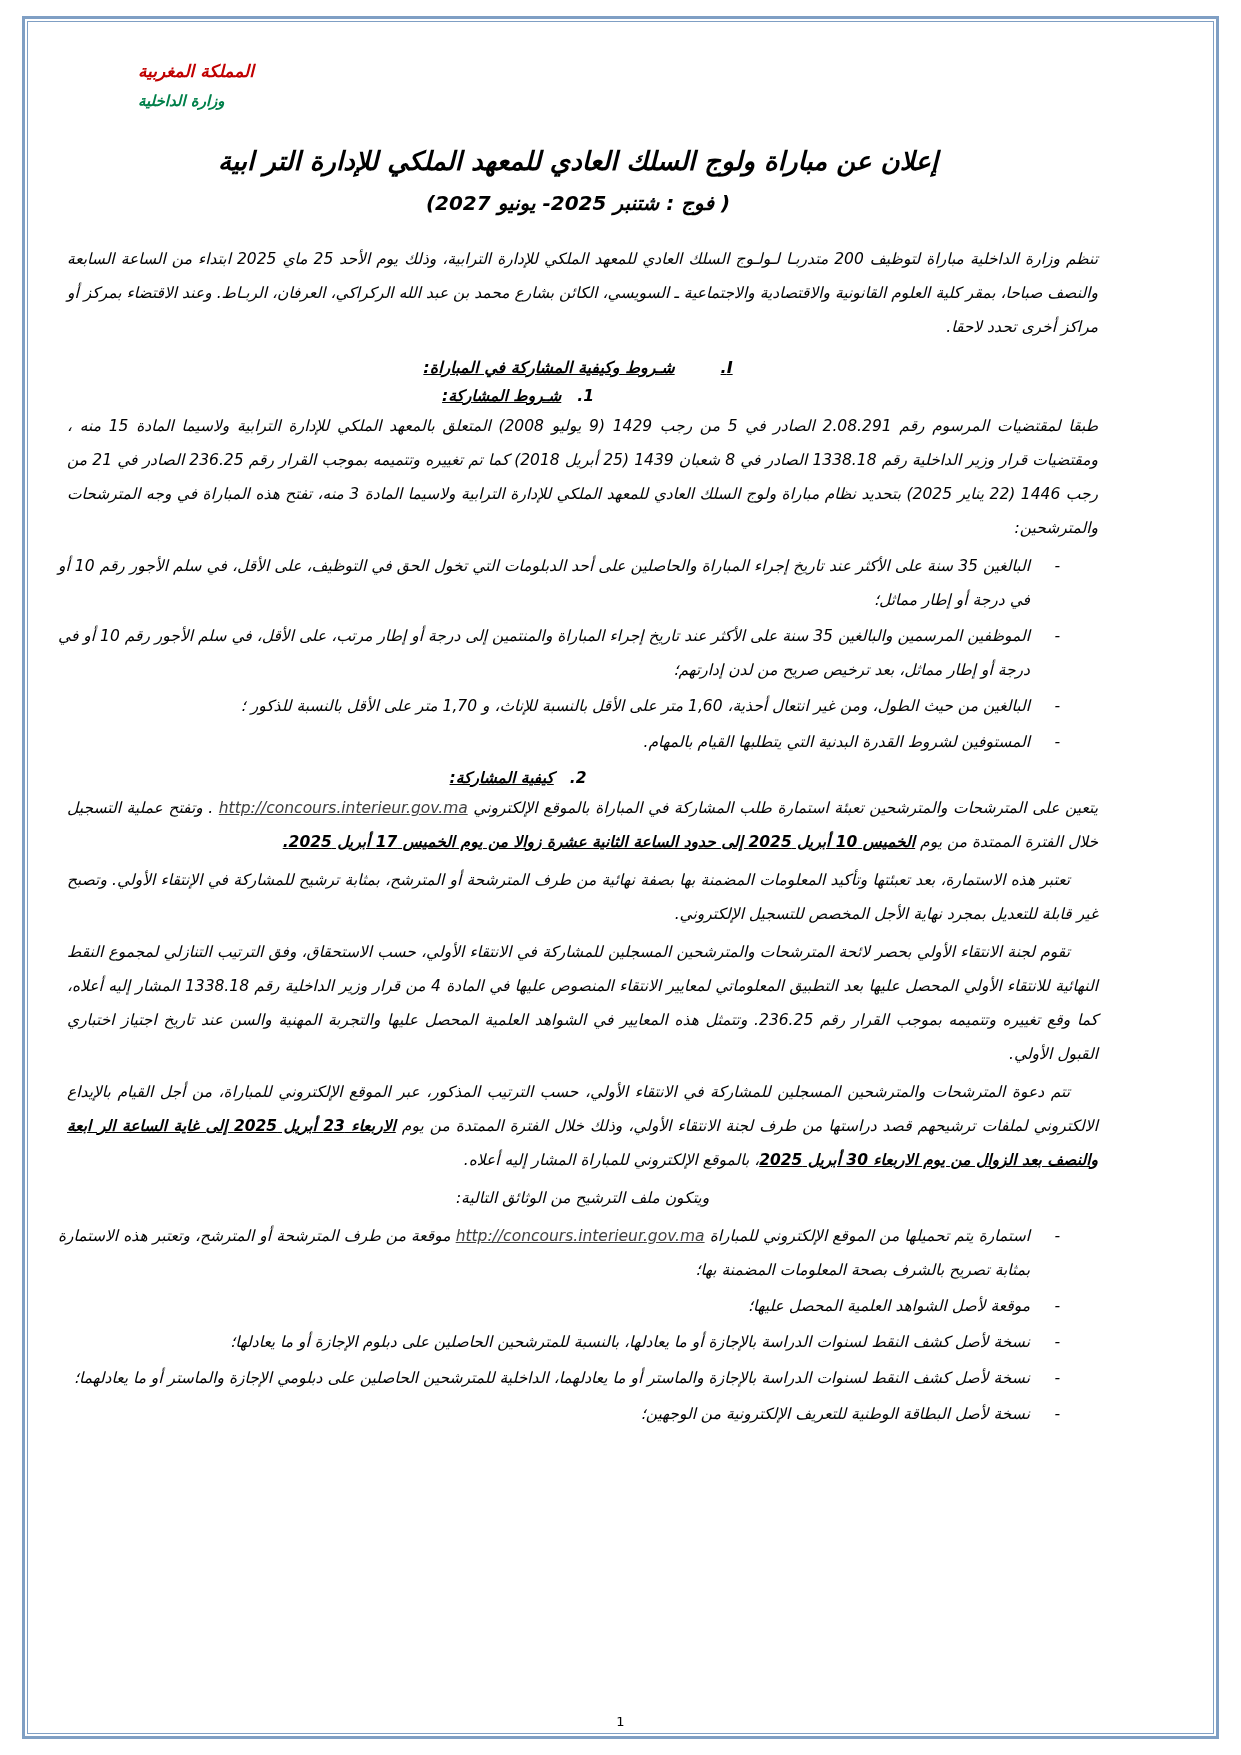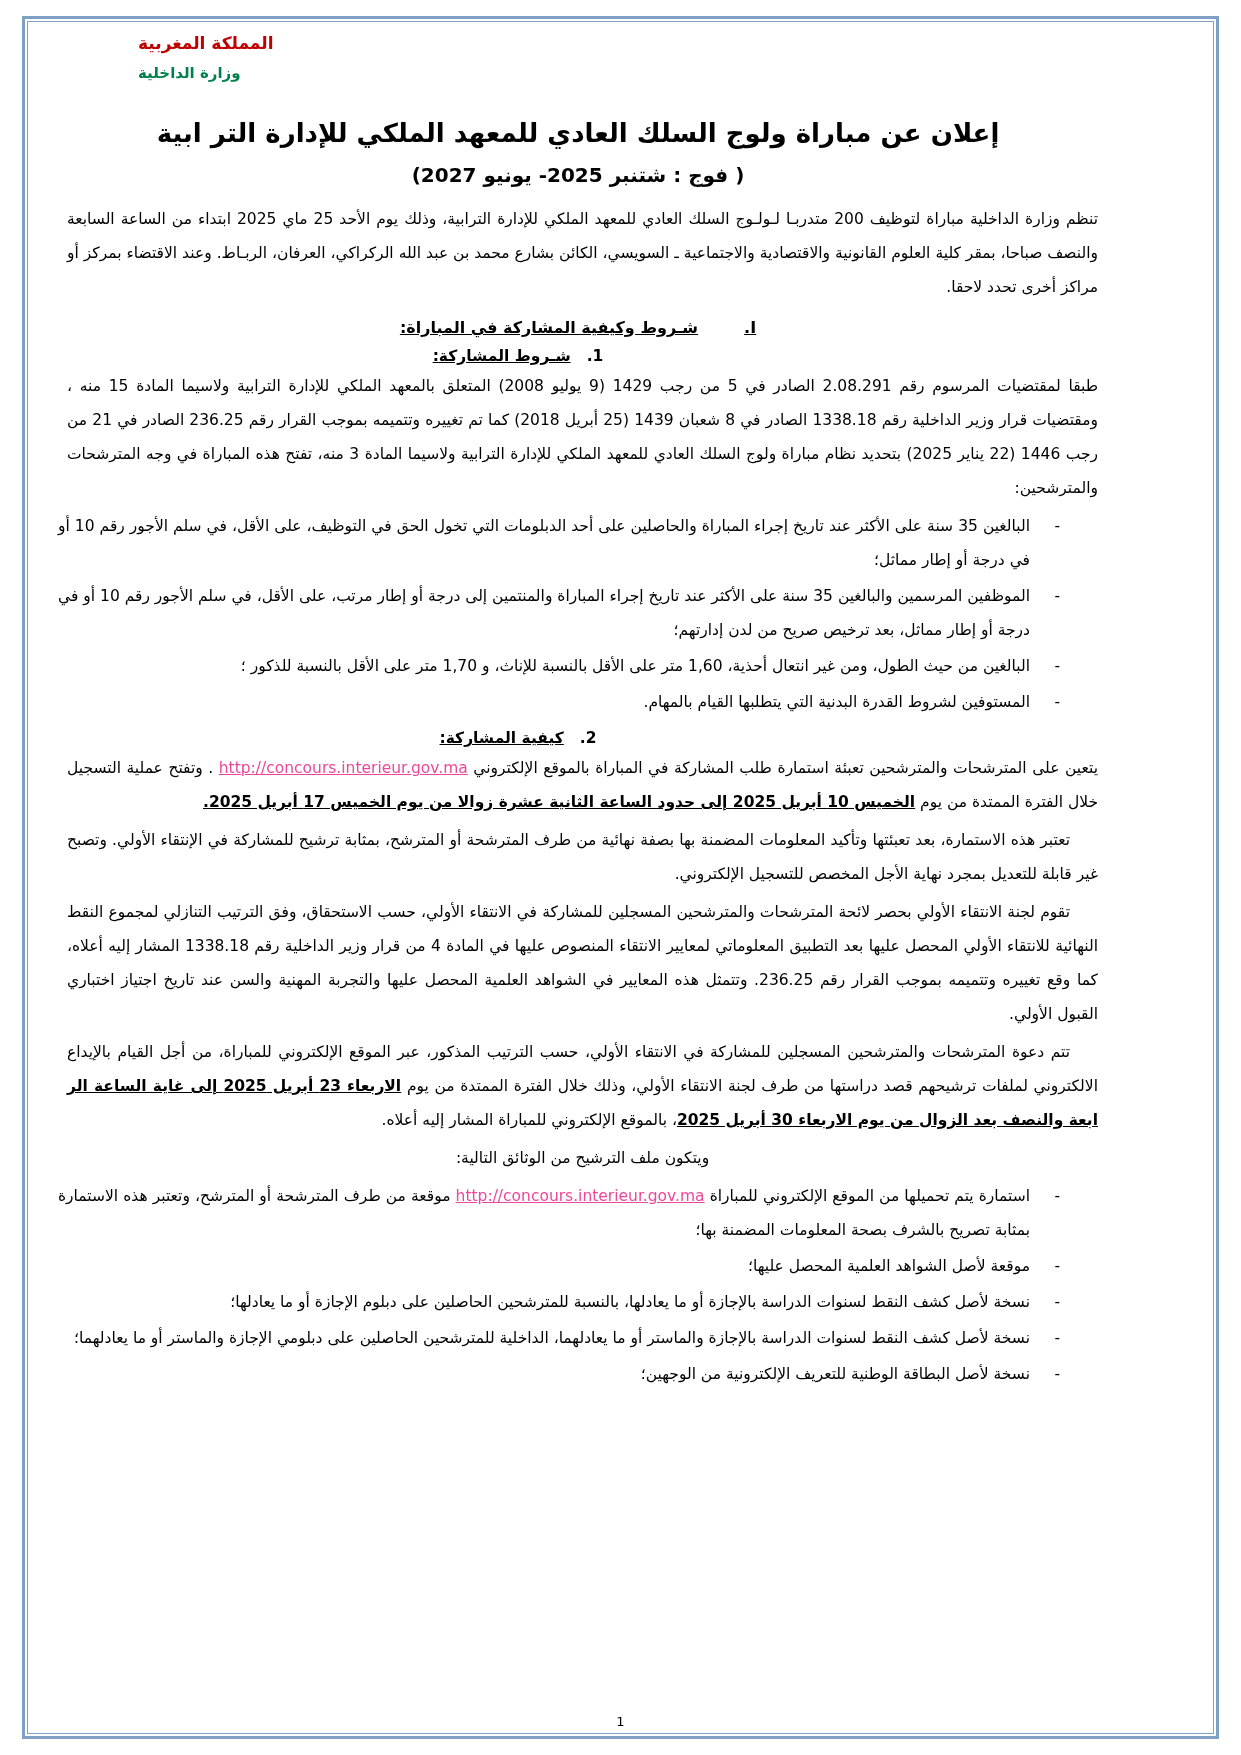--- a/index.html
+++ b/index.html
@@ -33,26 +33,27 @@
     left: 27px;
     top: 21px;
     width: 1187px;
     height: 1713px;
     border: 1px solid #7f9fc4;
     box-sizing: border-box;
   }
   .content {
     position: absolute;
     left: 58px;
-    top: 28px;
+    top: 56px;
     width: 1040px;
     height: 1660px;
     direction: rtl;
     text-align: justify;
     color: #000000;
+    font-style: italic;
   }
   .letterhead {
     text-align: left;
     direction: rtl;
     margin: 0 0 4px 0;
     padding-left: 80px;
   }
   .letterhead .kingdom {
     color: #c00000;
     font-size: 17px;
@@ -72,21 +73,21 @@
     font-size: 26px;
     font-weight: bold;
     line-height: 42px;
     margin: 24px 0 4px 0;
   }
   .doc-subtitle {
     text-align: center;
     font-size: 20px;
     font-weight: bold;
     line-height: 34px;
-    margin: 0 0 10px 0;
+    margin: 0 0 22px 0;
   }
   p.para {
     font-size: 15.5px;
     line-height: 34px;
     margin: 0 0 4px 9px;
     text-align: justify;
     text-justify: inter-word;
   }
   p.para.indent {
     text-indent: 28px;
@@ -144,21 +145,21 @@
     right: 4px;
     top: 0;
     font-size: 15.5px;
     line-height: 34px;
   }
   .u-bold-underline {
     font-weight: bold;
     text-decoration: underline;
   }
   a.link {
-    color: #ec4899;
+    color: #404040;
     text-decoration: underline;
     direction: ltr;
     unicode-bidi: embed;
     display: inline-block;
   }
   .page-number {
     position: absolute;
     left: 0;
     right: 0;
     bottom: 26px;

